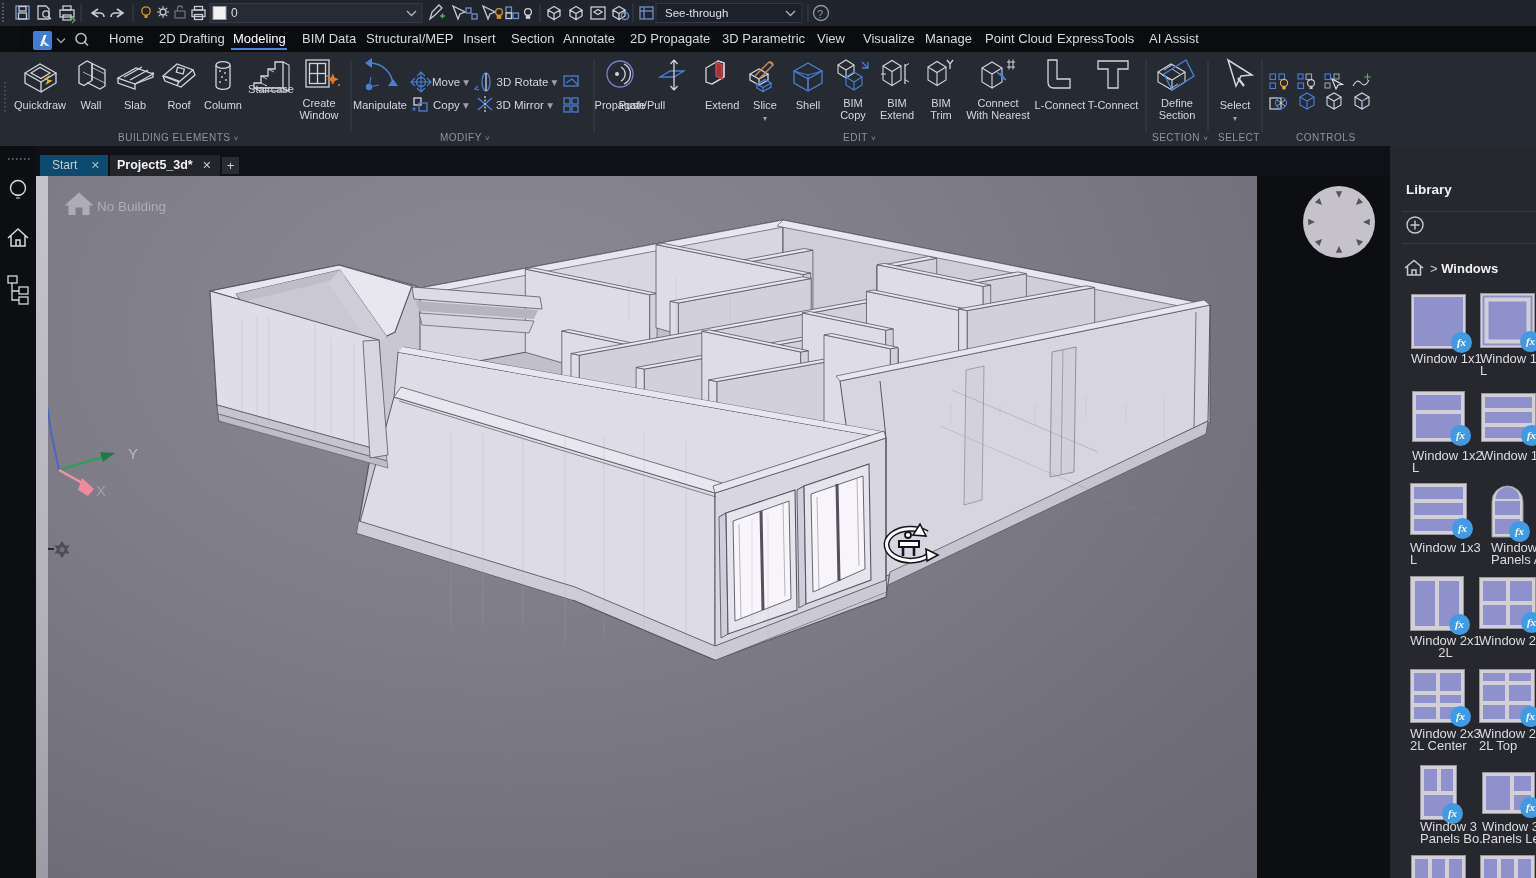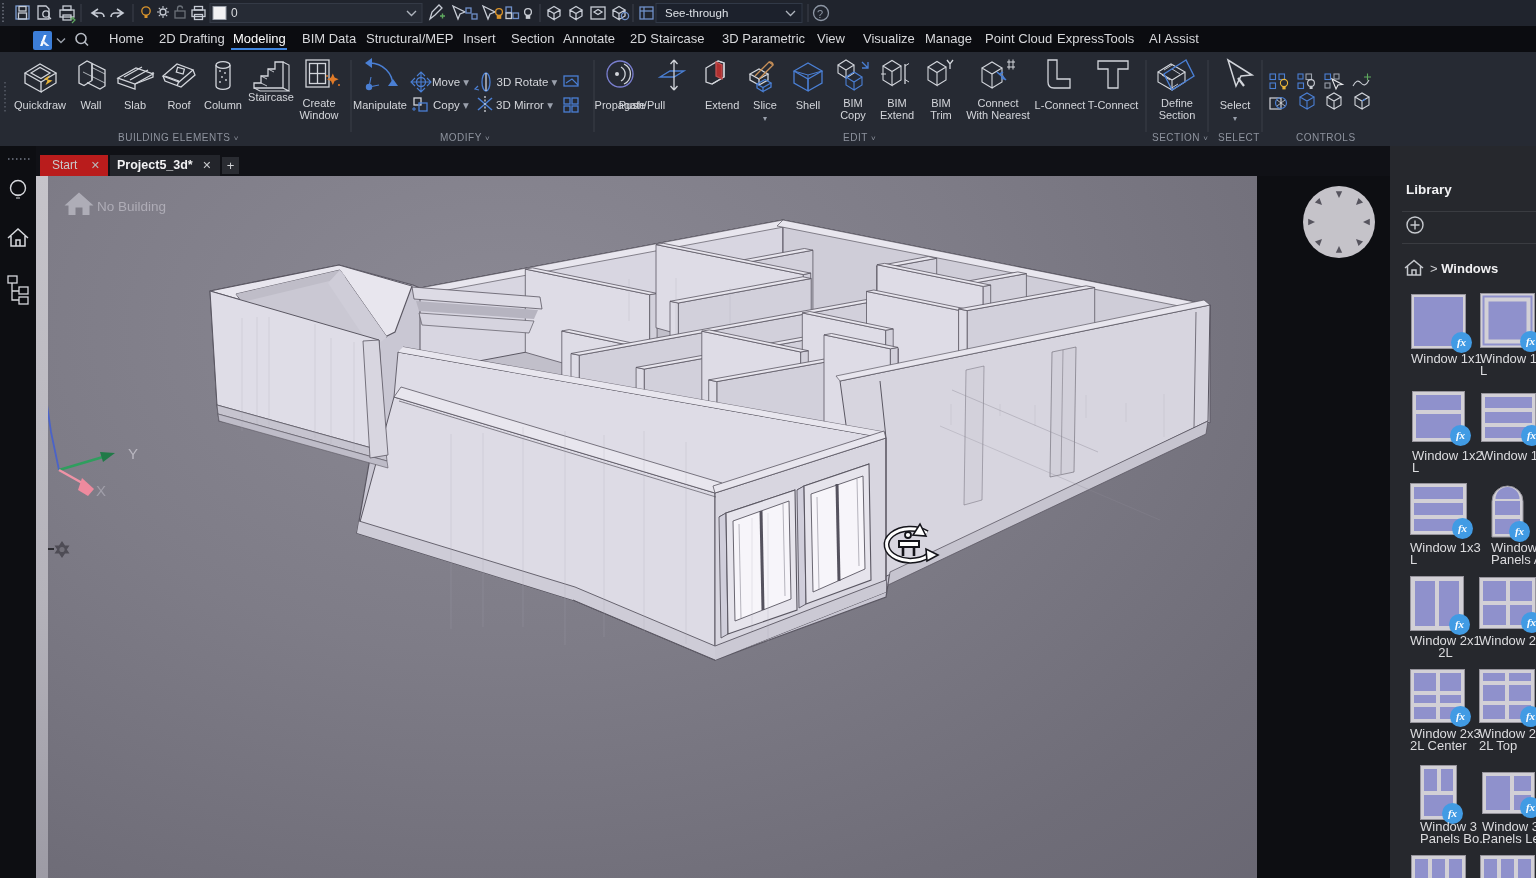--- a/index.html
+++ b/index.html
@@ -141,21 +141,21 @@
  <line x1="64.5" y1="16" x2="68" y2="19.5" stroke="#b7bcc4" stroke-width="1.6"></line>
 </svg>
 <span class="mitem" style="left:89px">Home</span>
 <span class="mitem" style="left:139px">2D Drafting</span>
 <span class="mitem" style="left:213px; color:#fff;">Modeling</span>
 <span class="mitem" style="left:282px">BIM Data</span>
 <span class="mitem" style="left:346px">Structural/MEP</span>
 <span class="mitem" style="left:443px">Insert</span>
 <span class="mitem" style="left:491px">Section</span>
 <span class="mitem" style="left:543px">Annotate</span>
-<span class="mitem" style="left:610px">2D Staircase</span>
+<span class="mitem" style="left:610px">2D Propagate</span>
 <span class="mitem" style="left:702px">3D Parametric</span>
 <span class="mitem" style="left:797px">View</span>
 <span class="mitem" style="left:843px">Visualize</span>
 <span class="mitem" style="left:905px">Manage</span>
 <span class="mitem" style="left:965px">Point Cloud</span>
 <span class="mitem" style="left:1037px">ExpressTools</span>
 <span class="mitem" style="left:1129px">AI Assist</span>
 <div style="position:absolute; left:211px; top:22px; width:56px; height:2px; background:#3f86e0;"></div>
 </div>
 <div id="ribbon">
@@ -382,21 +382,21 @@
           <path d="M1355 45 l7 -4 l7 4 l-7 4 z m0 0 v8 l7 4 v-8 m0 8 l7 -4 v-8" stroke-width="1.1"></path>
           <path d="M1362 49 l3.5 -2" stroke="#4a7fd4"></path>
         </g>
  </g>
 </svg>
 <div class="rbtn" style="left:5px; top:48px; width:70px">Quickdraw</div>
 <div class="rbtn" style="left:66px; top:48px; width:50px">Wall</div>
 <div class="rbtn" style="left:110px; top:48px; width:50px">Slab</div>
 <div class="rbtn" style="left:154px; top:48px; width:50px">Roof</div>
 <div class="rbtn" style="left:195px; top:48px; width:56px">Column</div>
-<div class="rbtn" style="left:240px; top:40px; width:62px">Staircase</div>
+<div class="rbtn" style="left:240px; top:32px; width:62px">Staircase</div>
 <div class="rbtn" style="left:294px; top:46px; width:50px">Create<br>Window</div>
 <div class="rbtn" style="left:345px; top:48px; width:70px">Manipulate</div>
 <div class="rbtn" style="left:432px; top:25px; width:40px; text-align:left; font-size:11.5px">Move <span style="color:#9aa0ac">▾</span></div>
 <div class="rbtn" style="left:433px; top:48px; width:40px; text-align:left; font-size:11.5px">Copy <span style="color:#9aa0ac">▾</span></div>
 <div class="rbtn" style="left:496px; top:25px; width:62px; text-align:center; font-size:11.5px">3D Rotate <span style="color:#9aa0ac">▾</span></div>
 <div class="rbtn" style="left:496px; top:48px; width:62px; text-align:left; font-size:11.5px">3D Mirror <span style="color:#9aa0ac">▾</span></div>
 <div class="rbtn" style="left:585px; top:48px; width:70px">Propagate</div>
 <div class="rbtn" style="left:612px; top:48px; width:60px">Push/Pull</div>
 <div class="rbtn" style="left:705px; top:48px; width:34px">Extend</div>
 <div class="rbtn" style="left:748px; top:48px; width:34px">Slice<br><span style="color:#9aa0ac; font-size:8px">▾</span></div>
@@ -410,21 +410,21 @@
 <div class="rbtn" style="left:1152px; top:46px; width:50px">Define<br>Section</div>
 <div class="rbtn" style="left:1212px; top:48px; width:46px">Select<br><span style="color:#9aa0ac; font-size:8px">▾</span></div>
 <span class="rlabel" style="left:118px">BUILDING ELEMENTS <span style="font-size:8px">˅</span></span>
 <span class="rlabel" style="left:440px">MODIFY <span style="font-size:8px">˅</span></span>
 <span class="rlabel" style="left:843px">EDIT <span style="font-size:8px">˅</span></span>
 <span class="rlabel" style="left:1152px">SECTION <span style="font-size:8px">˅</span></span>
 <span class="rlabel" style="left:1218px">SELECT</span>
 <span class="rlabel" style="left:1296px">CONTROLS</span>
 </div>
 <div id="tabbar">
- <div style="position:absolute; left:40px; top:9px; width:68px; height:21px; background:#b91c1c; color:#c9cacd; font-size:12px; padding:3px 0 0 12px;">Start <span style="margin-left:10px; color:#b8b9bc; font-size:11px;">✕</span></div>
+ <div style="position:absolute; left:40px; top:9px; width:68px; height:21px; background:#0c4a6e; color:#c9cacd; font-size:12px; padding:3px 0 0 12px;">Start <span style="margin-left:10px; color:#b8b9bc; font-size:11px;">✕</span></div>
  <div style="position:absolute; left:110px; top:9px; width:110px; height:21px; background:#23252b; color:#f2f2f4; font-size:12.5px; font-weight:bold; padding:3px 0 0 7px;">Project5_3d* <span style="margin-left:6px; color:#c8c9cc; font-size:11px; font-weight:normal;">✕</span></div>
  <div style="position:absolute; left:222px; top:11px; width:17px; height:17px; background:#2a2c32; color:#d2d3d6; font-size:13px; text-align:center; line-height:17px;">+</div>
 </div>
 <div id="leftbar">
 <svg width="36" height="732" fill="none" stroke="#d6d8dc" stroke-width="1.4">
  <g stroke="#5a5f6a" stroke-width="2" stroke-dasharray="1.5,2.5">
         <line x1="8" y1="13" x2="30" y2="13"></line>
       </g>
  <circle cx="18" cy="42" r="7.5"></circle>
  <path d="M15 49 h6 m-5 3 h4" stroke-width="1.2"></path>

